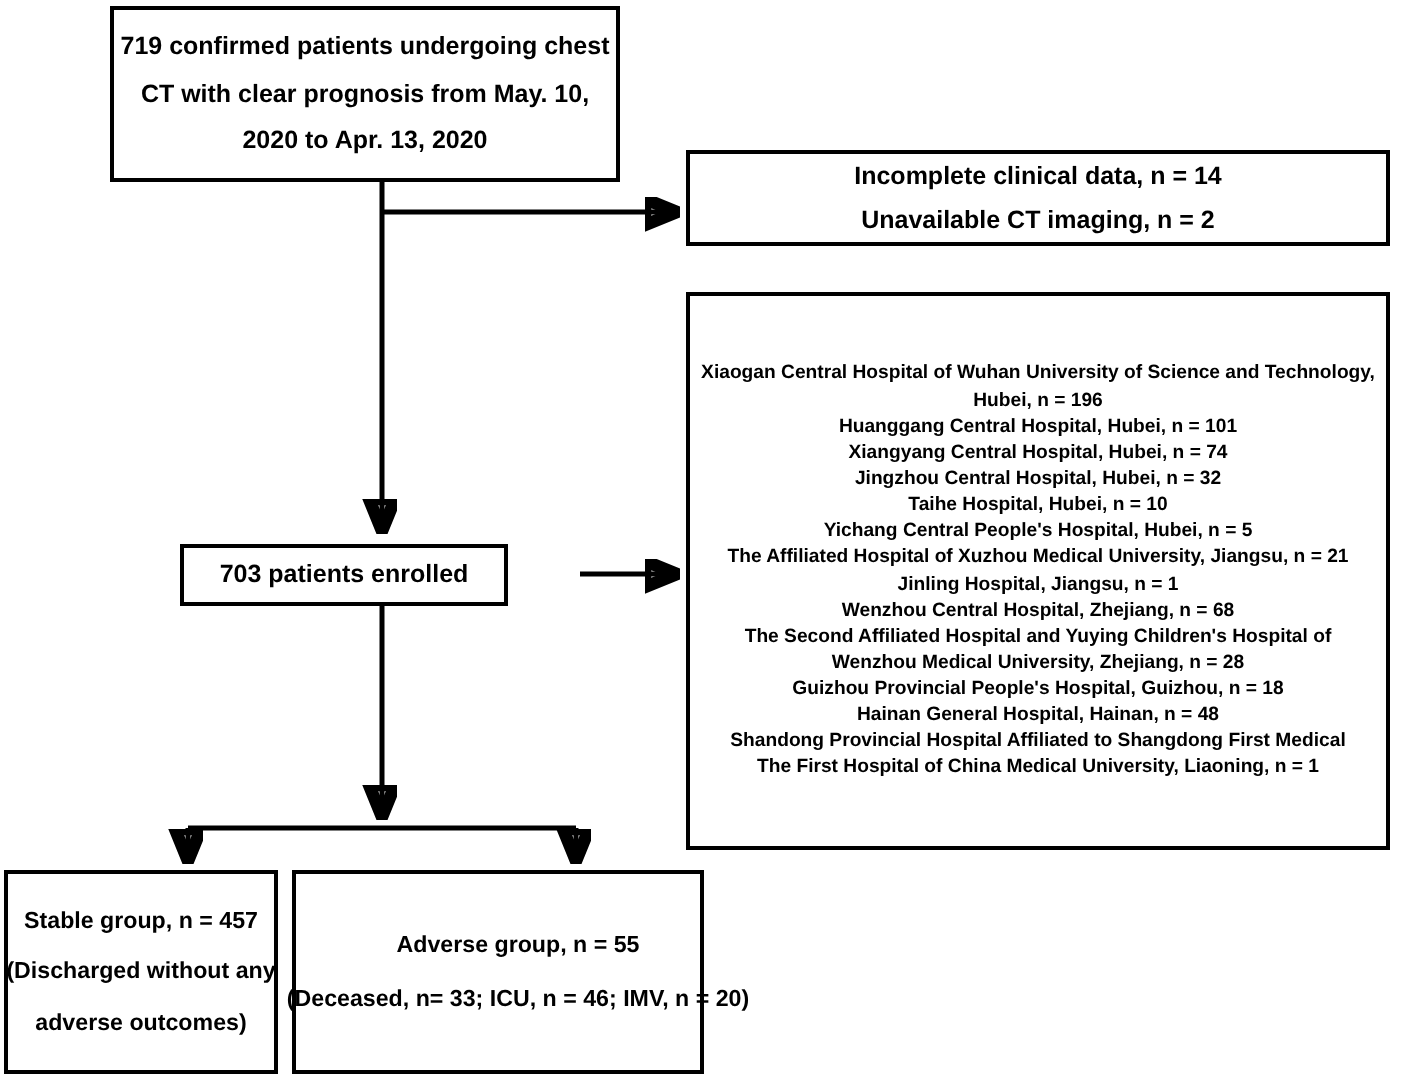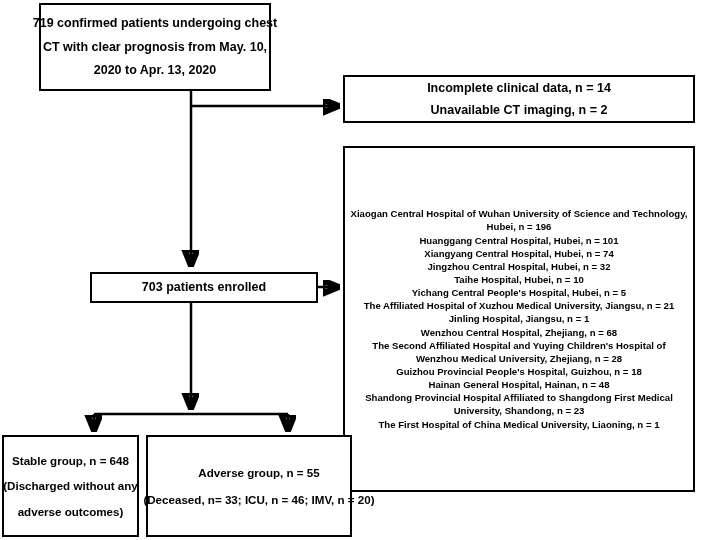--- a/index.html
+++ b/index.html
@@ -29,23 +29,23 @@
     text-align: center;
   }
   .box-line {
     font-weight: bold;
     line-height: 1.15;
     white-space: nowrap;
   }
 
   
   #box-source {
-    left: 39px;
+    left: 55px;
     top: 3px;
-    width: 232px;
+    width: 255px;
     height: 88px;
   }
   #box-source .box-line {
     font-size: 12.5px;
     margin: 4.5px 0;
   }
 
   
   #box-excluded {
     left: 343px;
@@ -56,36 +56,36 @@
   #box-excluded .box-line {
     font-size: 12.5px;
     margin: 4px 0;
   }
 
   
   #box-hospitals {
     left: 343px;
     top: 146px;
     width: 352px;
-    height: 346px;
+    height: 279px;
     justify-content: center;
     padding: 3px 4px;
   }
   #box-hospitals .box-line {
     font-size: 9.6px;
     line-height: 1.37;
     margin: 0;
     white-space: normal;
   }
 
   
   #box-enrolled {
     left: 90px;
     top: 272px;
-    width: 228px;
+    width: 164px;
     height: 31px;
   }
   #box-enrolled .box-line {
     font-size: 12.5px;
   }
 
   
   #box-stable {
     left: 2px;
     top: 435px;
@@ -172,30 +172,29 @@
     <div class="box-line">Taihe Hospital, Hubei, n = 10</div>
     <div class="box-line">Yichang Central People's Hospital, Hubei, n = 5</div>
     <div class="box-line">The Affiliated Hospital of Xuzhou Medical University, Jiangsu, n = 21</div>
     <div class="box-line">Jinling Hospital, Jiangsu, n = 1</div>
     <div class="box-line">Wenzhou Central Hospital, Zhejiang, n = 68</div>
     <div class="box-line">The Second Affiliated Hospital and Yuying Children's Hospital of</div>
     <div class="box-line">Wenzhou Medical University, Zhejiang, n = 28</div>
     <div class="box-line">Guizhou Provincial People's Hospital, Guizhou, n = 18</div>
     <div class="box-line">Hainan General Hospital, Hainan, n = 48</div>
     <div class="box-line">Shandong Provincial Hospital Affiliated to Shangdong First Medical</div>
-    <div class="box-line">University, Shandong, n = 23</div>
     <div class="box-line">The First Hospital of China Medical University, Liaoning, n = 1</div>
   </div>
 
   <div class="box" id="box-enrolled">
     <div class="box-line">703 patients enrolled</div>
   </div>
 
   <div class="box" id="box-stable">
-    <div class="box-line">Stable group, n = 648</div>
+    <div class="box-line">Stable group, n = 457</div>
     <div class="box-line">(Discharged without any</div>
     <div class="box-line">adverse outcomes)</div>
   </div>
 
   <div class="box" id="box-adverse">
     <div class="box-line">Adverse group, n = 55</div>
     <div class="box-line">(Deceased, n= 33; ICU, n = 46; IMV, n = 20)</div>
   </div>
 
 </div>

